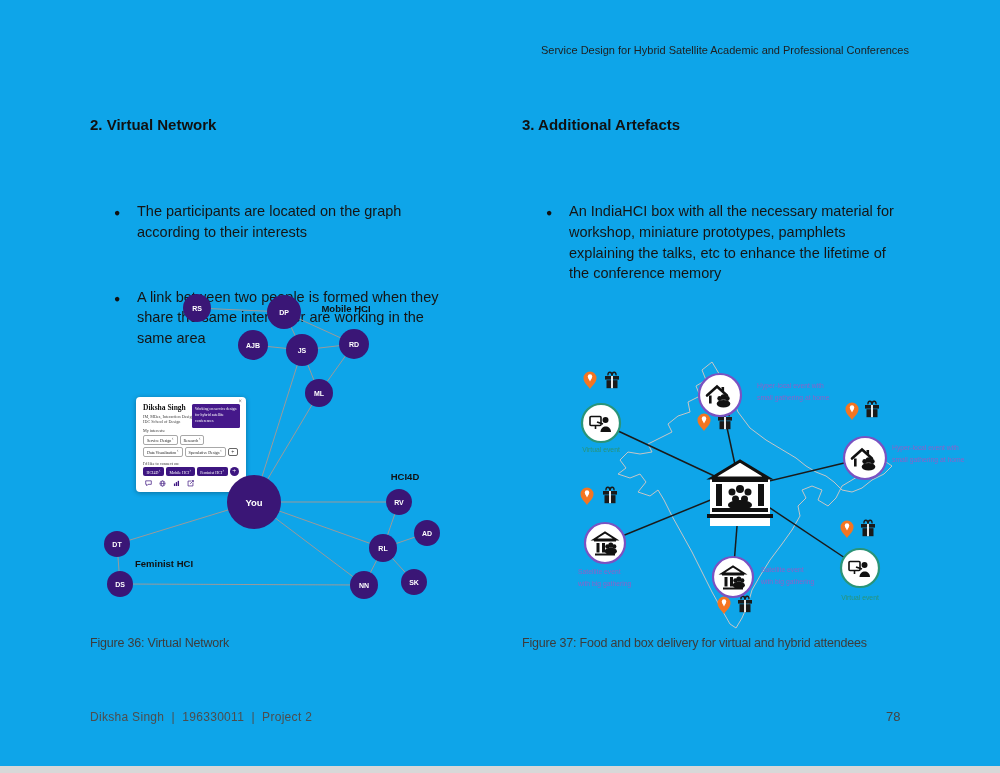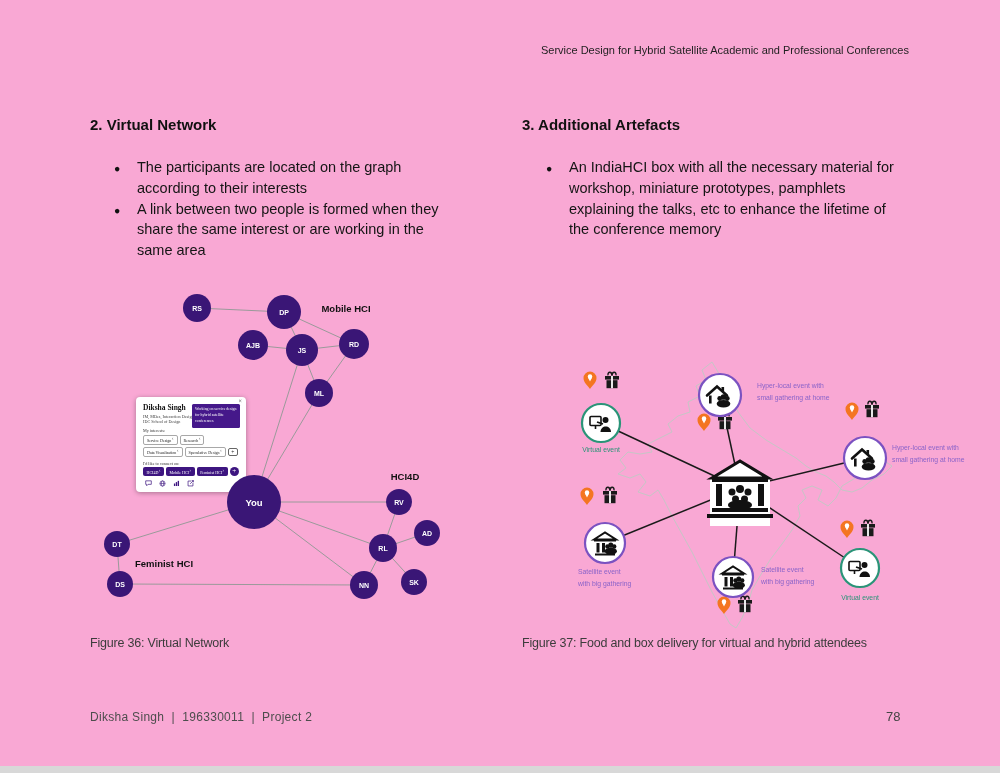--- a/index.html
+++ b/index.html
@@ -1,25 +1,25 @@
 <!DOCTYPE html>
 <html><head>
 <meta charset="utf-8">
 <style>
   html,body{margin:0;padding:0;background:#ffffff;}
-  .page{position:relative;width:1000px;height:773px;background:#f9a8d4;overflow:hidden;
+  .page{position:relative;width:1000px;height:773px;background:#0ea5e9;overflow:hidden;
         font-family:"Liberation Sans",sans-serif;color:#161616;}
   .header{position:absolute;top:44px;right:91px;font-size:11px;font-weight:500;color:#1f1f1f;}
   .heading{position:absolute;font-size:15px;font-weight:bold;color:#111;margin:0;}
   .heading.left{left:90px;top:116px;}
   .heading.right{left:522px;top:116px;}
   ul.bullets{position:absolute;margin:0;padding:0;list-style:none;font-size:14.5px;line-height:20.8px;color:#151515;}
   ul.bullets.left{left:113px;top:157px;width:338px;}
   ul.bullets.right{left:545px;top:157px;width:360px;}
-  ul.bullets li{position:relative;padding-left:24px;}
+  ul.bullets li{position:relative;padding-left:24px;margin-top:44px;}
   ul.bullets li::before{content:"\25CF";position:absolute;left:1px;top:1px;font-size:10.5px;color:#111;}
   .caption{position:absolute;font-size:12.5px;color:#3c3c3c;letter-spacing:-0.2px;}
   .caption.left{left:90px;top:636px;text-align:right;}
   .caption.right{left:522px;top:636px;}
   .footer-left{position:absolute;left:90px;top:710px;font-size:12px;color:#4d4d4d;letter-spacing:0.3px;white-space:pre;}
   .page-number{position:absolute;left:886px;top:709px;font-size:13px;color:#444;}
   .page-edge{position:absolute;left:0;bottom:0;width:1000px;height:7px;background:#d8d8d8;}
   svg.layer{position:absolute;left:0;top:0;width:1000px;height:773px;pointer-events:none;}
   .z0{z-index:0}.z2{z-index:2}
   

